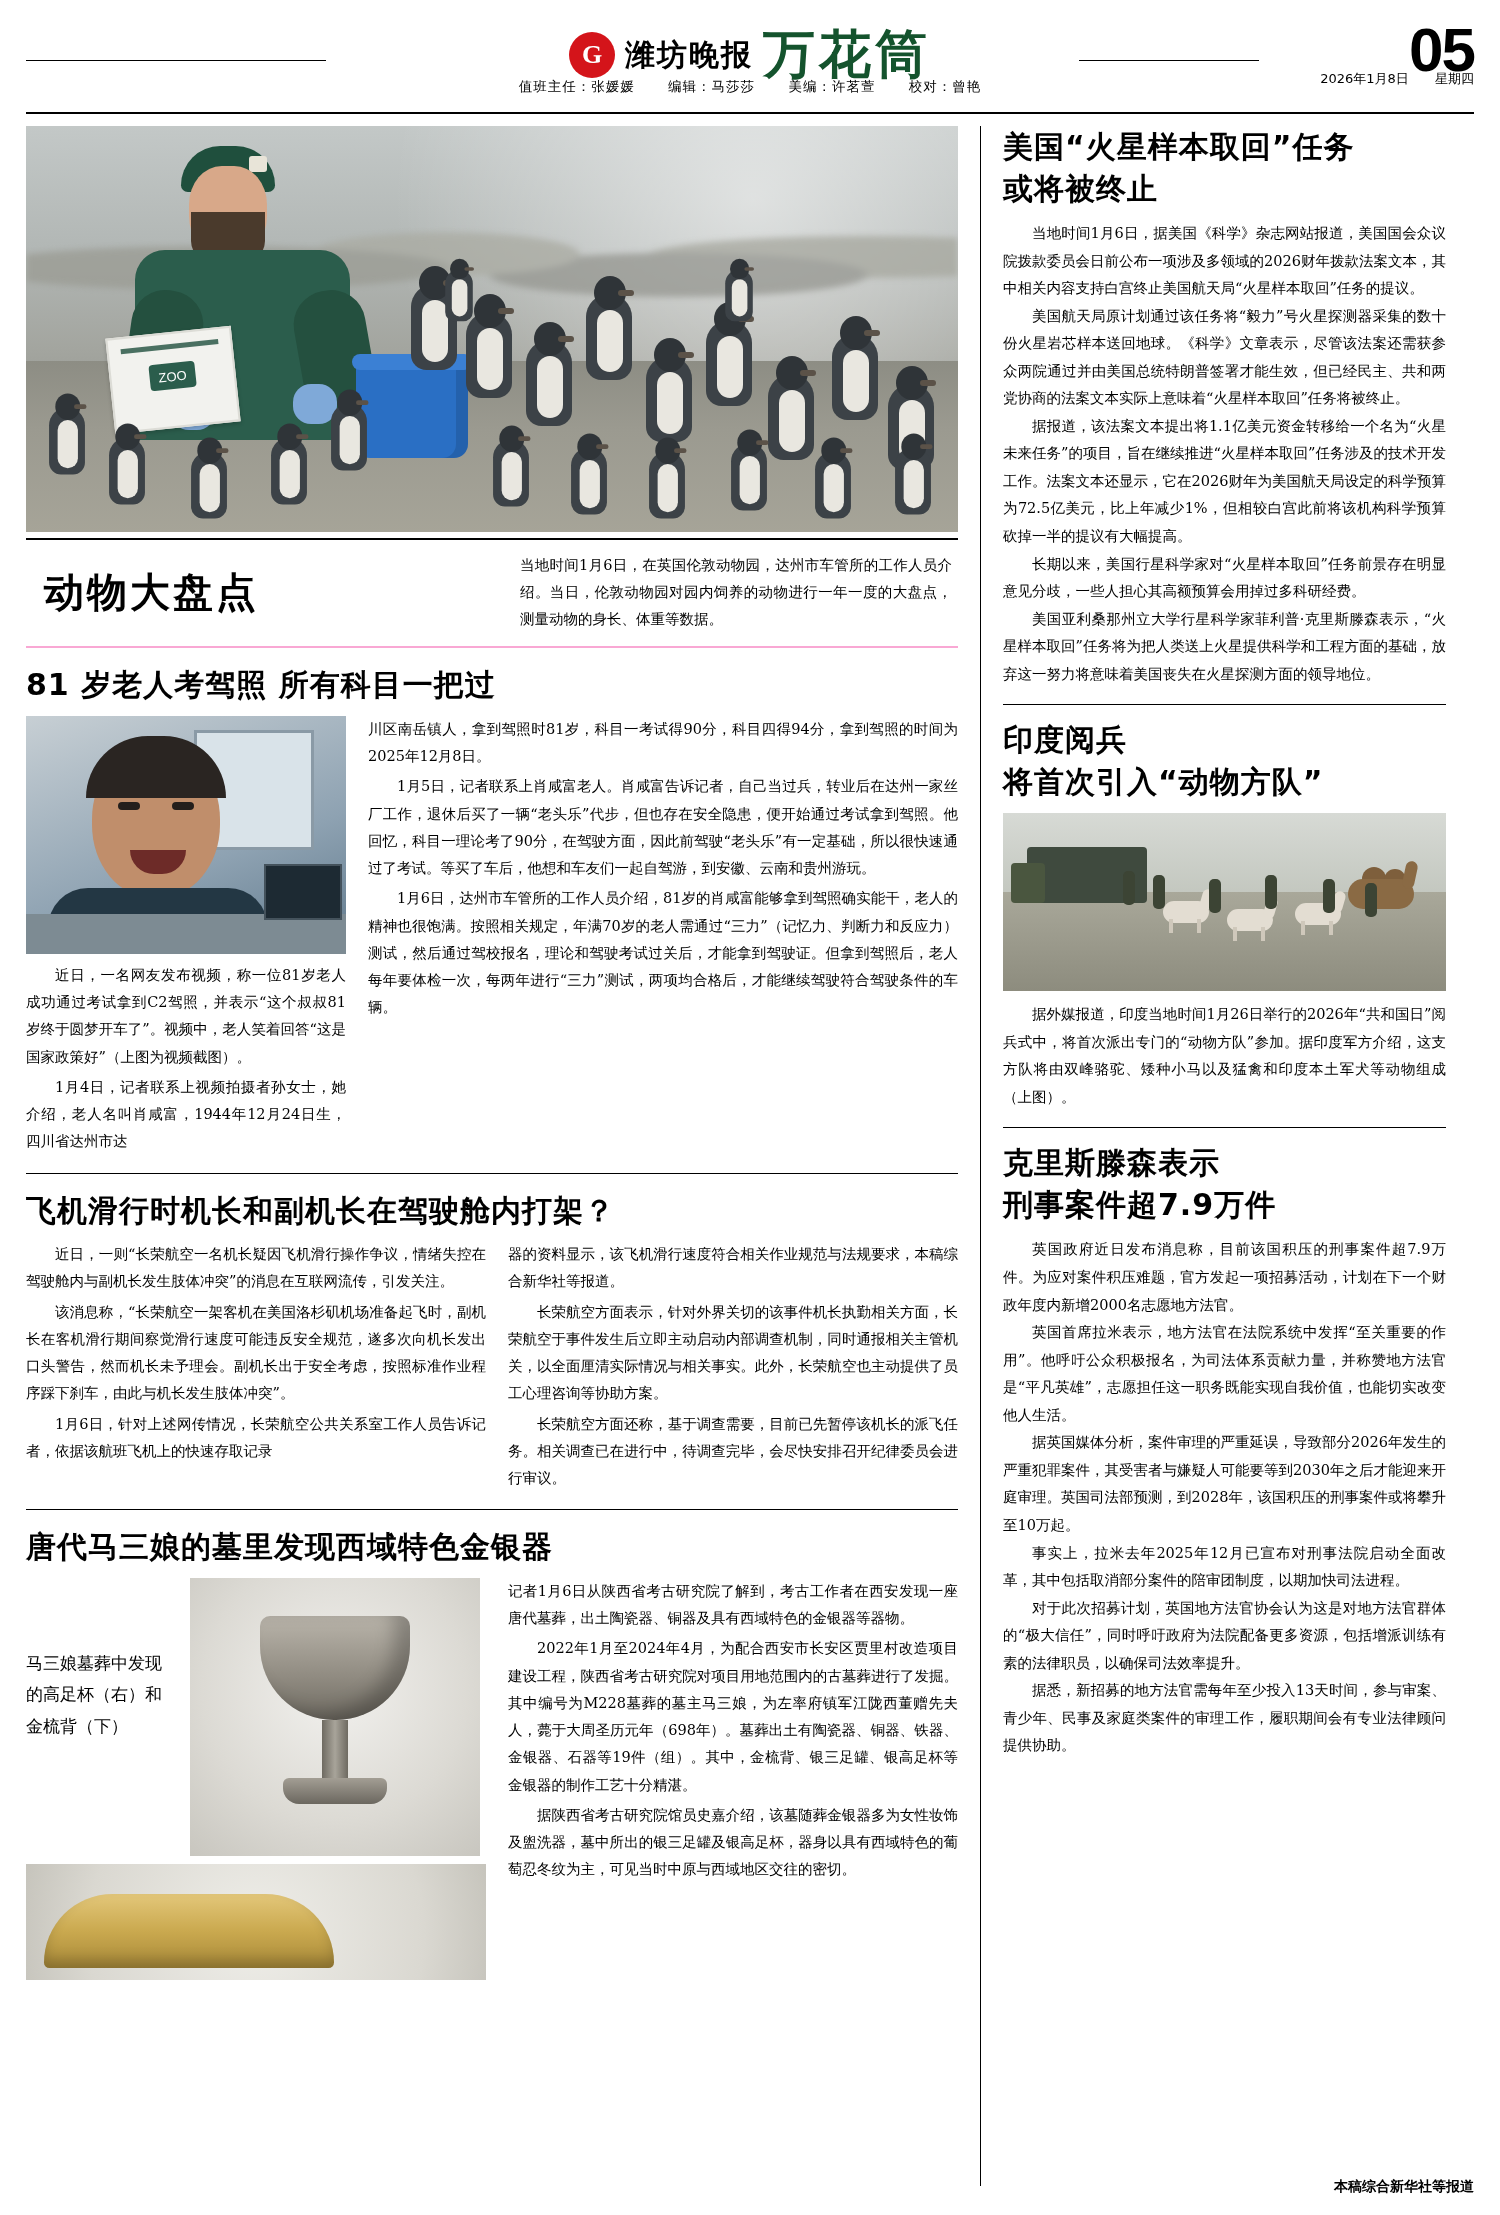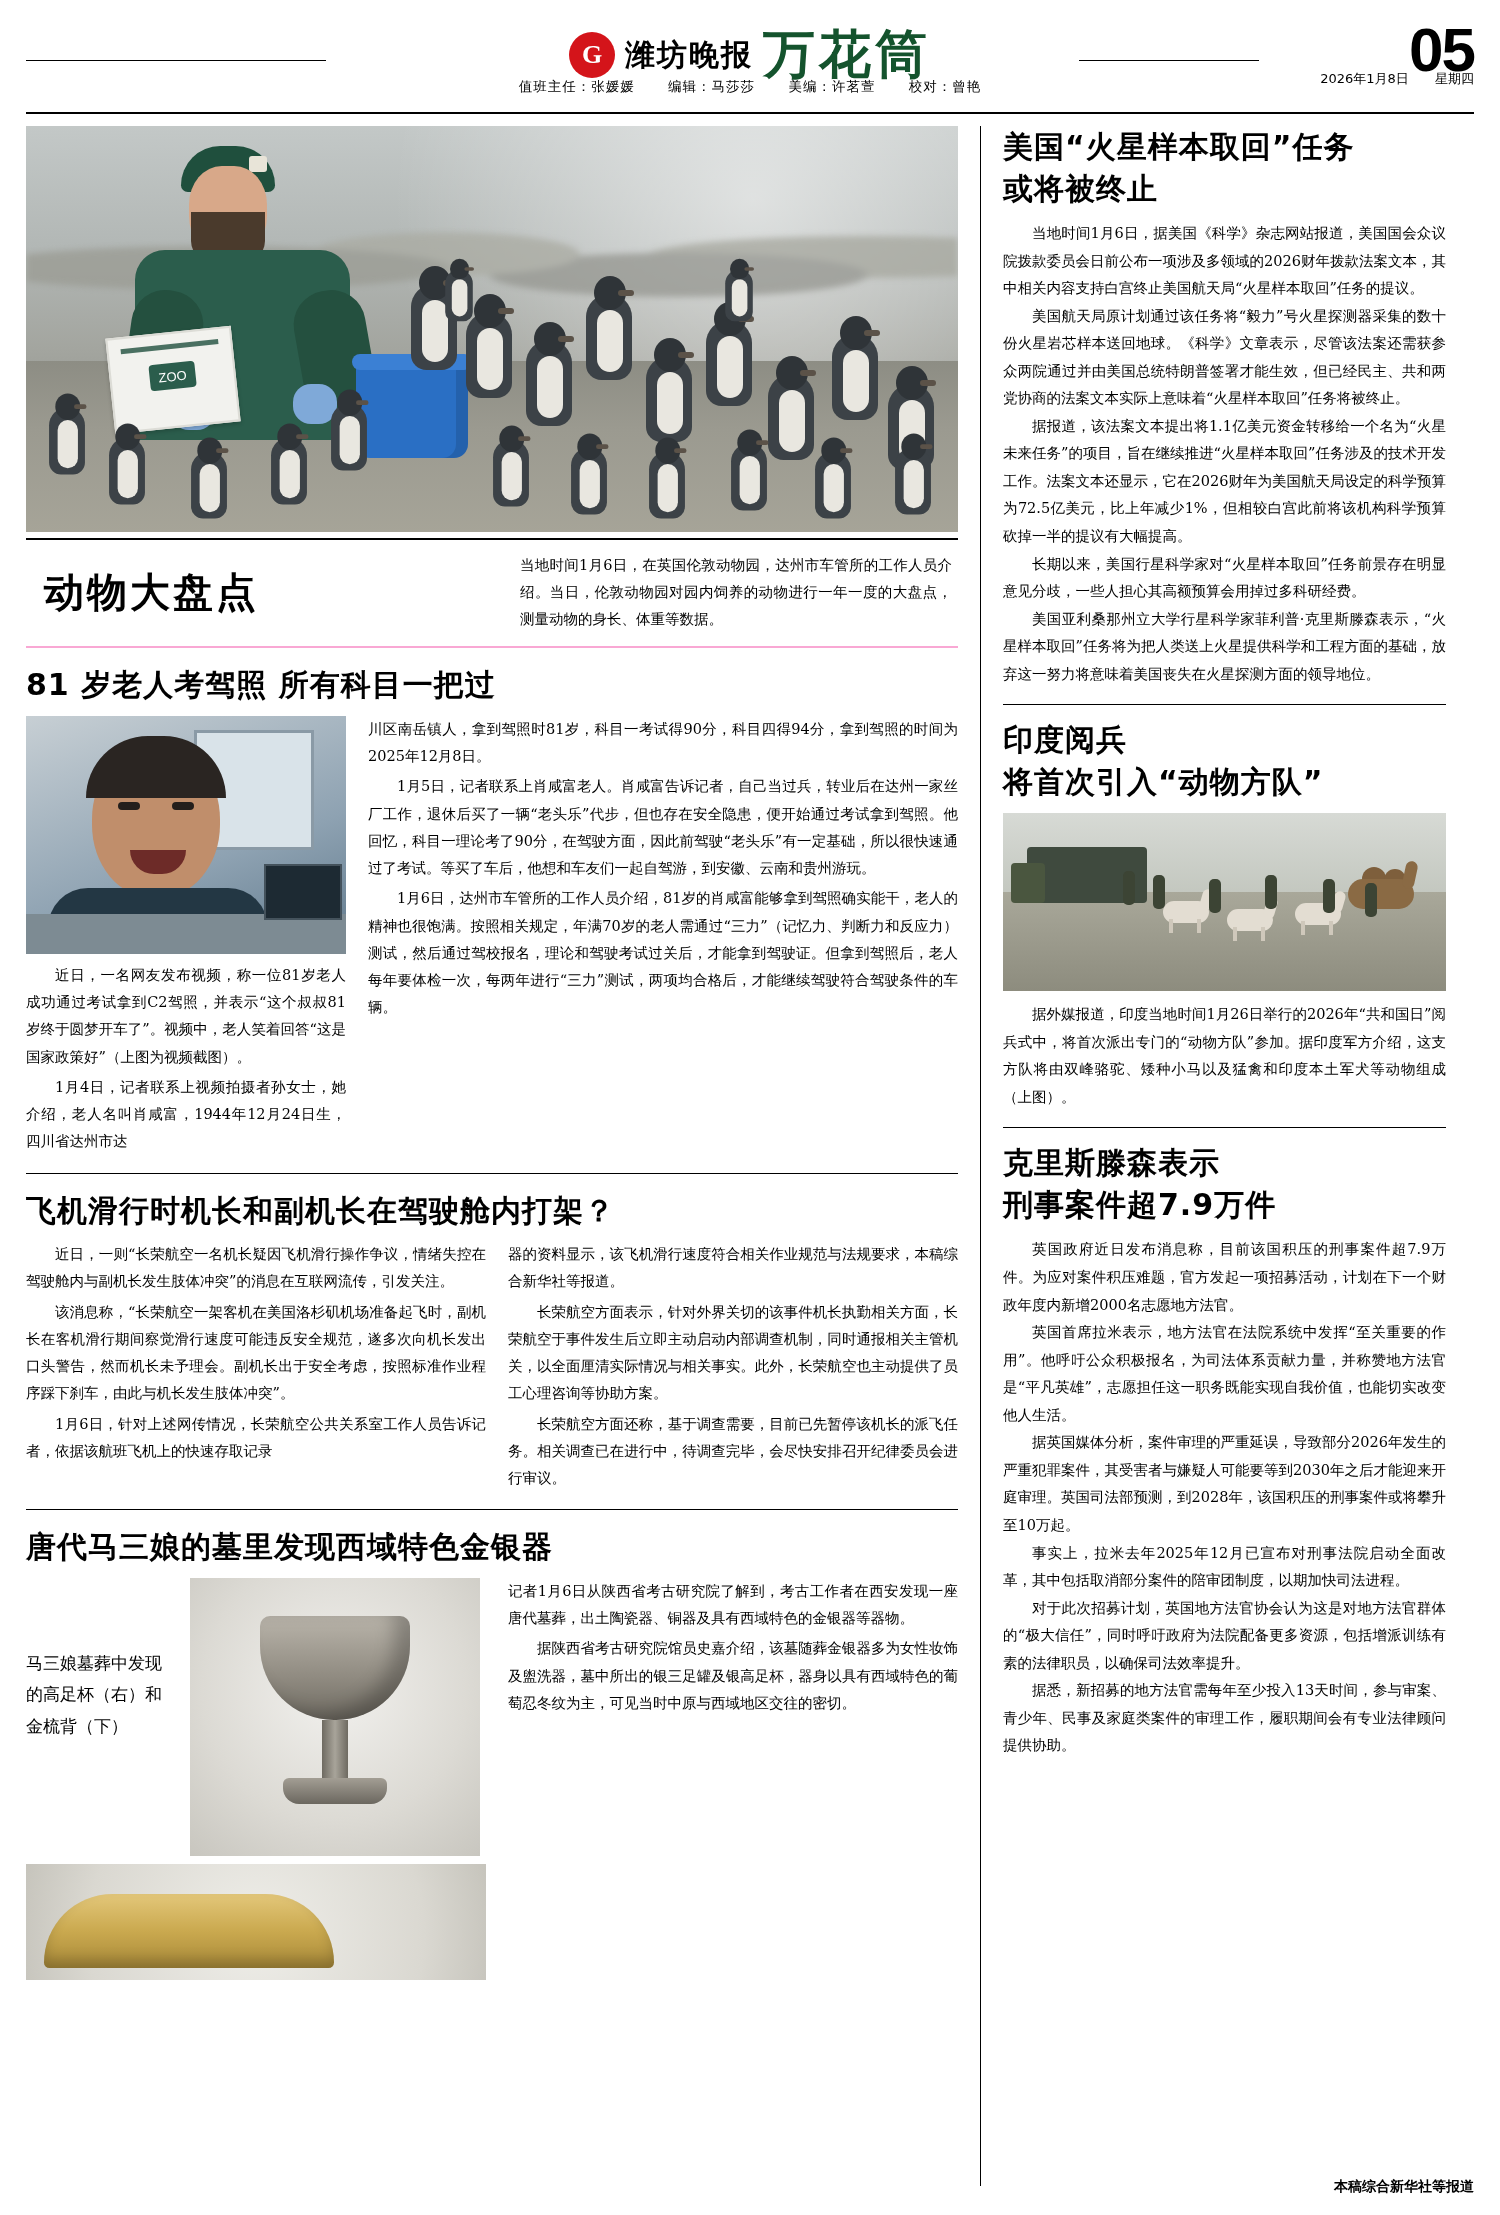--- a/index.html
+++ b/index.html
@@ -654,20 +654,21 @@
                 <div class="foot"></div>
               </div>
             </div>
           </div>
           <div class="comb-photo" style="width:460px;margin-top:8px;">
             <div class="comb"></div>
           </div>
         </div>
         <div class="col-b">
           <p class="ptext noind">记者1月6日从陕西省考古研究院了解到，考古工作者在西安发现一座唐代墓葬，出土陶瓷器、铜器及具有西域特色的金银器等器物。</p>
+          <p class="ptext">2022年1月至2024年4月，为配合西安市长安区贾里村改造项目建设工程，陕西省考古研究院对项目用地范围内的古墓葬进行了发掘。其中编号为M228墓葬的墓主马三娘，为左率府镇军江陇西董赠先夫人，薨于大周圣历元年（698年）。墓葬出土有陶瓷器、铜器、铁器、金银器、石器等19件（组）。其中，金梳背、银三足罐、银高足杯等金银器的制作工艺十分精湛。</p>
           <p class="ptext">据陕西省考古研究院馆员史嘉介绍，该墓随葬金银器多为女性妆饰及盥洗器，墓中所出的银三足罐及银高足杯，器身以具有西域特色的葡萄忍冬纹为主，可见当时中原与西域地区交往的密切。</p>
         </div>
       </div>
 
     </div>
 
     <div class="col-right">
 
       <div class="r-hl" style="white-space:pre-line;">美国“火星样本取回”任务
 或将被终止</div>

